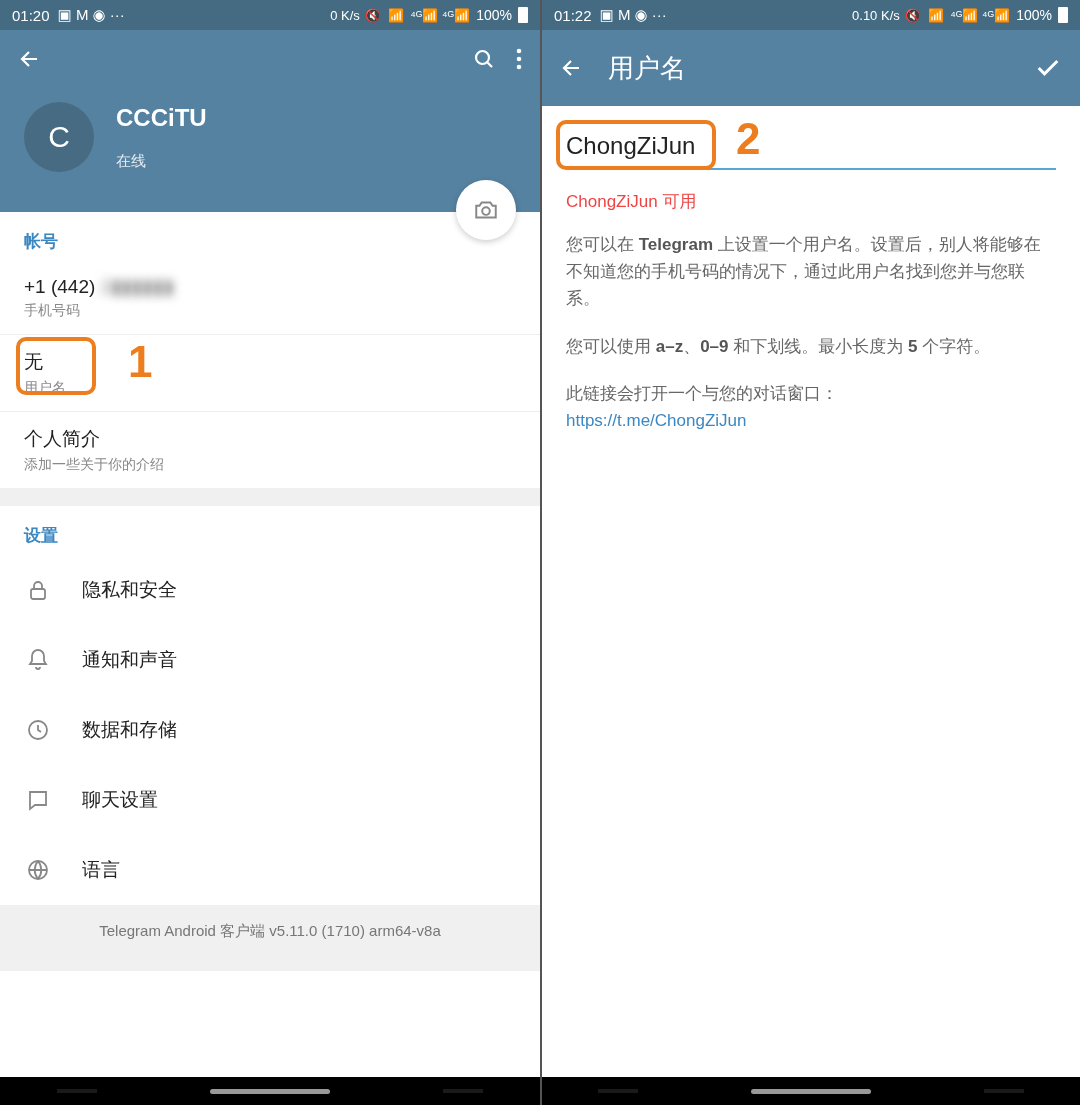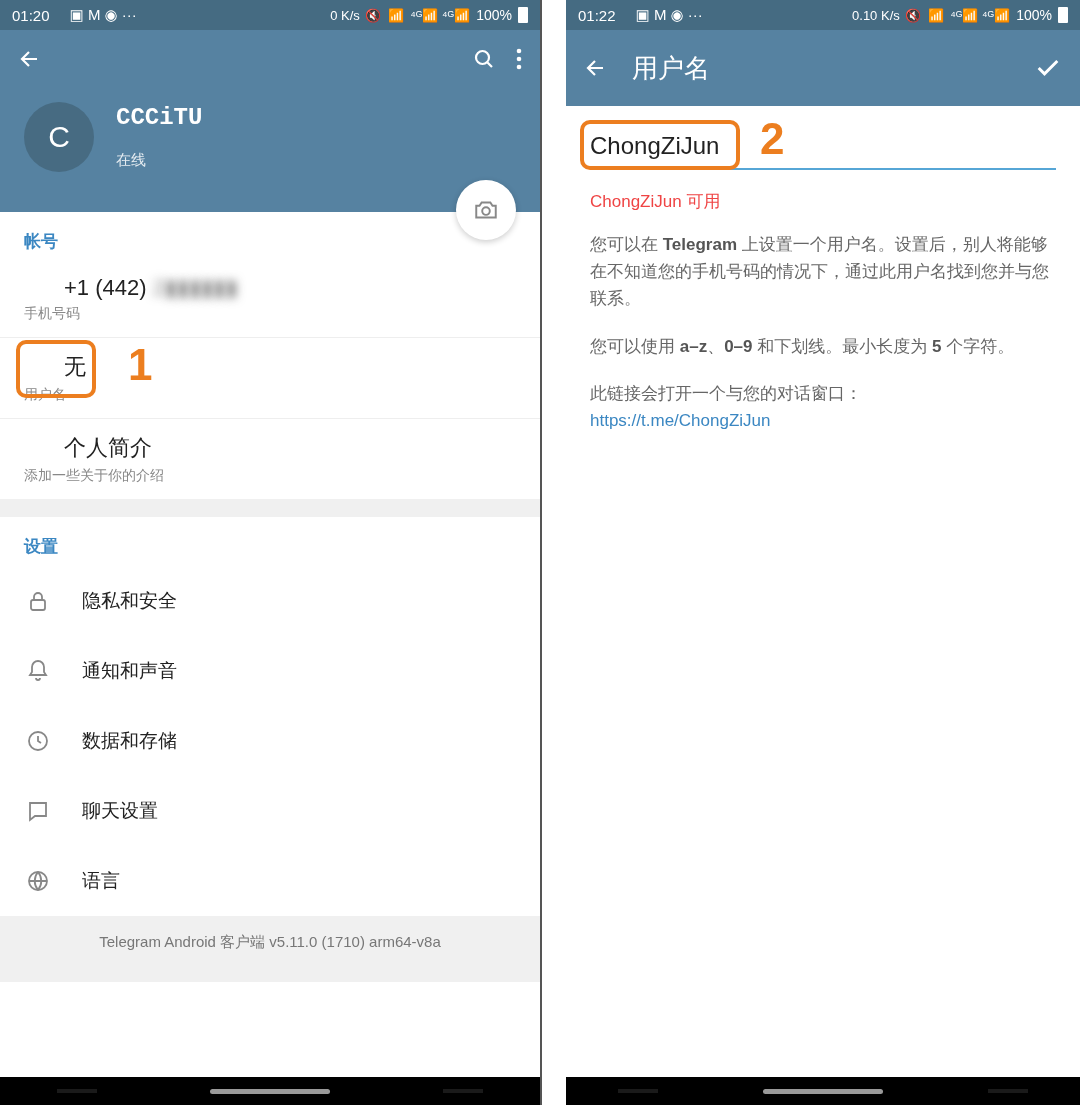--- a/index.html
+++ b/index.html
@@ -1,46 +1,46 @@
 <!DOCTYPE html>
 <html><head>
   <meta charset="utf-8">
   <style>
     * { margin: 0; padding: 0; box-sizing: border-box; font-family: -apple-system, "Helvetica Neue", Arial, sans-serif; }
     body { background: #888; display: flex; width: 1080px; height: 1105px; }
     .phone { width: 540px; height: 1105px; background: #fff; position: relative; display: flex; flex-direction: column; }
-    .phone + .phone { border-left: 2px solid #555; padding-left: 24px; }
+    .phone + .phone { border-left: 2px solid #555; }
     
     
     .status-bar { background: #456b82; color: #fff; height: 30px; display: flex; align-items: center; justify-content: space-between; padding: 0 12px; font-size: 15px; }
-    .status-left { display: flex; align-items: center; gap: 20px; }
+    .status-left { display: flex; align-items: center; gap: 8px; }
     .status-right { display: flex; align-items: center; gap: 6px; font-size: 13px; }
     .status-icons { display: flex; gap: 4px; align-items: center; }
     .battery-text { font-size: 14px; }
     .battery-icon { width: 10px; height: 16px; background: #fff; border-radius: 1px; display: inline-block; position: relative; }
 
     
     .toolbar { background: #5682a1; color: #fff; height: 76px; display: flex; align-items: center; padding: 0 18px; }
     .toolbar .back { margin-right: 24px; cursor: pointer; }
     .toolbar .title { font-size: 26px; font-weight: 500; flex: 1; }
     .toolbar .action { margin-left: 8px; cursor: pointer; }
 
     
     .profile-header { background: #5682a1; padding: 14px 24px 40px; color: #fff; display: flex; align-items: center; position: relative; }
     .avatar { width: 70px; height: 70px; border-radius: 50%; background: #476b82; display: flex; align-items: center; justify-content: center; font-size: 30px; font-weight: 500; margin-right: 22px; }
-    .profile-name { font-size: 24px; font-weight: 600; margin-bottom: 20px; font-family: Liberation Mono, monospace; }
+    .profile-name { font-size: 24px; font-weight: 600; margin-bottom: 20px; }
     .profile-status { font-size: 15px; opacity: 0.85; }
     .camera-fab { position: absolute; right: 24px; bottom: -28px; width: 60px; height: 60px; border-radius: 50%; background: #fff; display: flex; align-items: center; justify-content: center; box-shadow: 0 2px 6px rgba(0,0,0,0.2); cursor: pointer; }
 
     
     .content { flex: 1; background: #fff; overflow: auto; }
     .section-title { color: #3b87c2; font-size: 17px; font-weight: 600; padding: 18px 24px 8px; }
     .list-item { padding: 14px 24px; border-bottom: 1px solid #eee; position: relative; }
     .list-item.no-border { border-bottom: none; }
-    .item-value { font-size: 22px; color: #222; margin-bottom: 4px; margin-left: 40px; }
+    .item-value { font-size: 19px; color: #222; margin-bottom: 4px; }
     .item-label { font-size: 14px; color: #888; }
     .blur { color: transparent; text-shadow: 0 0 10px rgba(120,120,120,0.9); }
     .divider { height: 18px; background: #f0f0f0; }
 
     
     .setting-row { display: flex; align-items: center; padding: 21px 24px; cursor: pointer; }
     .setting-icon { width: 28px; height: 28px; margin-right: 30px; color: #888; display: flex; align-items: center; justify-content: center; }
     .setting-label { font-size: 19px; color: #222; }
     .footer-version { background: #f0f0f0; text-align: center; padding: 17px 10px 30px; font-size: 15px; color: #777; }
 

